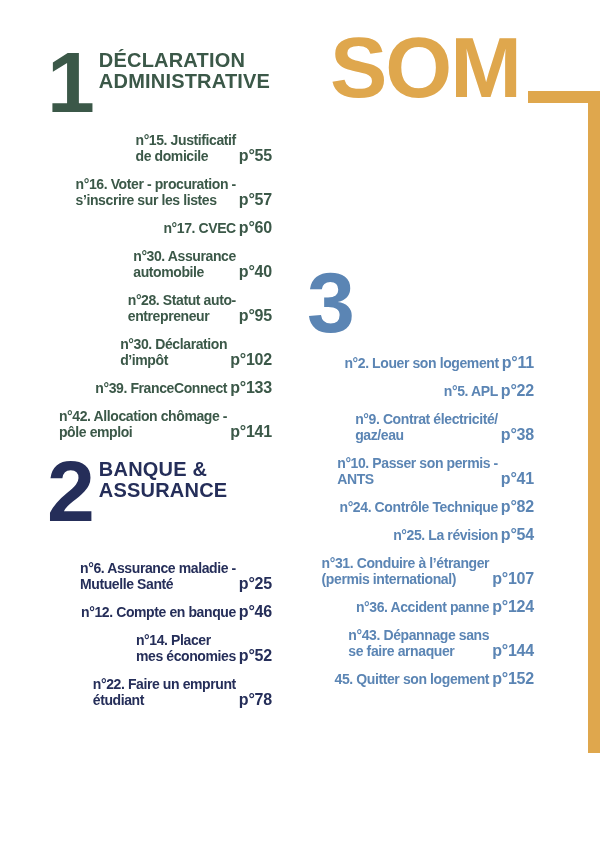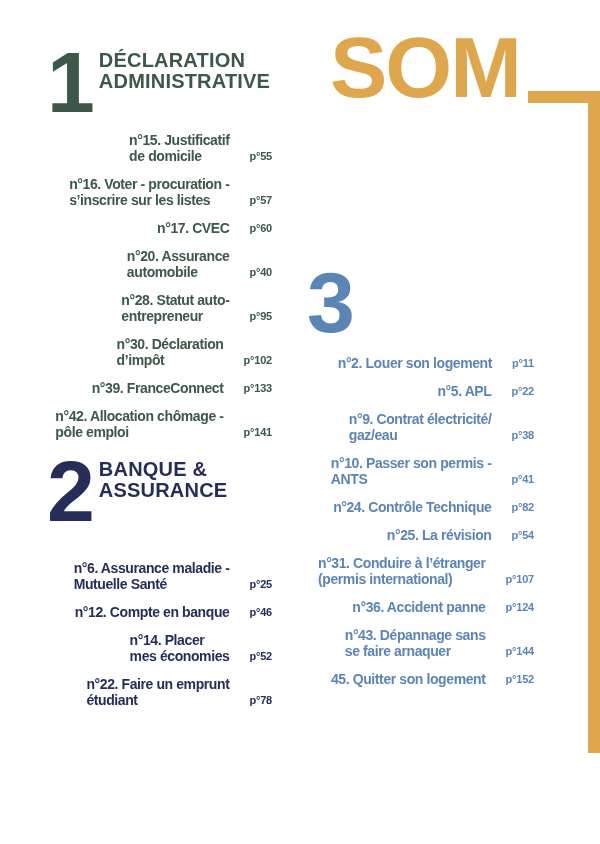--- a/index.html
+++ b/index.html
@@ -27,21 +27,21 @@
   .sec-logement .section-header { margin-bottom:18px; }
   .sec-banque   { margin-top:17px; }
   .sec-banque   .section-header { margin-bottom:34px; }
 
   
   .toc-item {
     display:flex; justify-content:flex-end; align-items:flex-end;
     margin-bottom:12px; font-size:14px; line-height:16px; letter-spacing:-0.4px;
   }
   .toc-title { white-space:pre; }
-  .toc-page  { flex-shrink:0; margin-left:20px; font-size:11px; letter-spacing:-0.2px; }
+  .toc-page  { flex-shrink:0; margin-left:3px; font-size:16px; letter-spacing:-0.2px; }
 
   
   .green { color:#3B5848; }
   .navy  { color:#252E59; }
   .blue  { color:#5B85B4; }
 </style>
 </head>
 <body>
 
 <div class="page">
@@ -67,21 +67,21 @@
         <div class="toc-item">
           <span class="toc-title">n°16. Voter - procuration -
 s’inscrire sur les listes</span>
           <span class="toc-page">p°57</span>
         </div>
         <div class="toc-item">
           <span class="toc-title">n°17. CVEC</span>
           <span class="toc-page">p°60</span>
         </div>
         <div class="toc-item">
-          <span class="toc-title">n°20. Assurance
+          <span class="toc-title">n°30. Assurance
 automobile</span>
           <span class="toc-page">p°40</span>
         </div>
         <div class="toc-item">
           <span class="toc-title">n°28. Statut auto-
 entrepreneur</span>
           <span class="toc-page">p°95</span>
         </div>
         <div class="toc-item">
           <span class="toc-title">n°30. Déclaration

